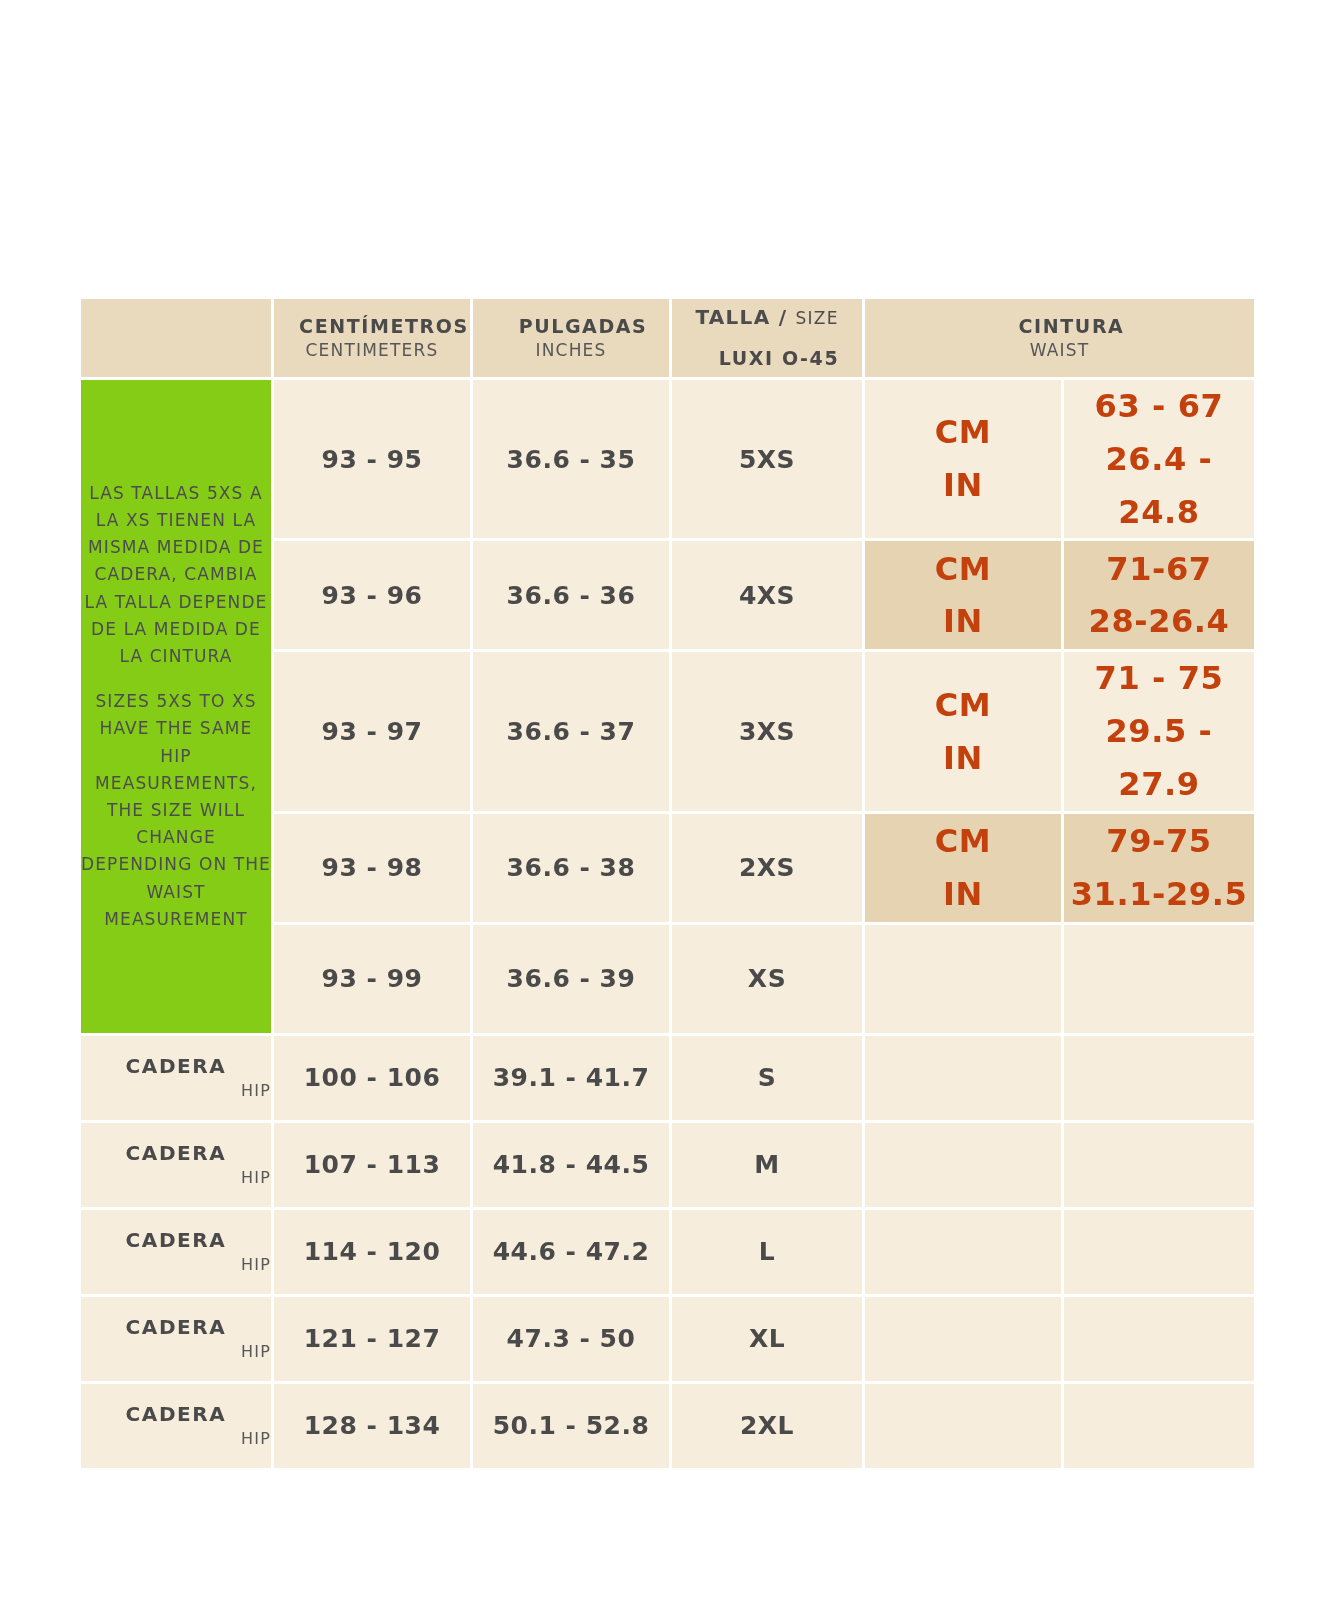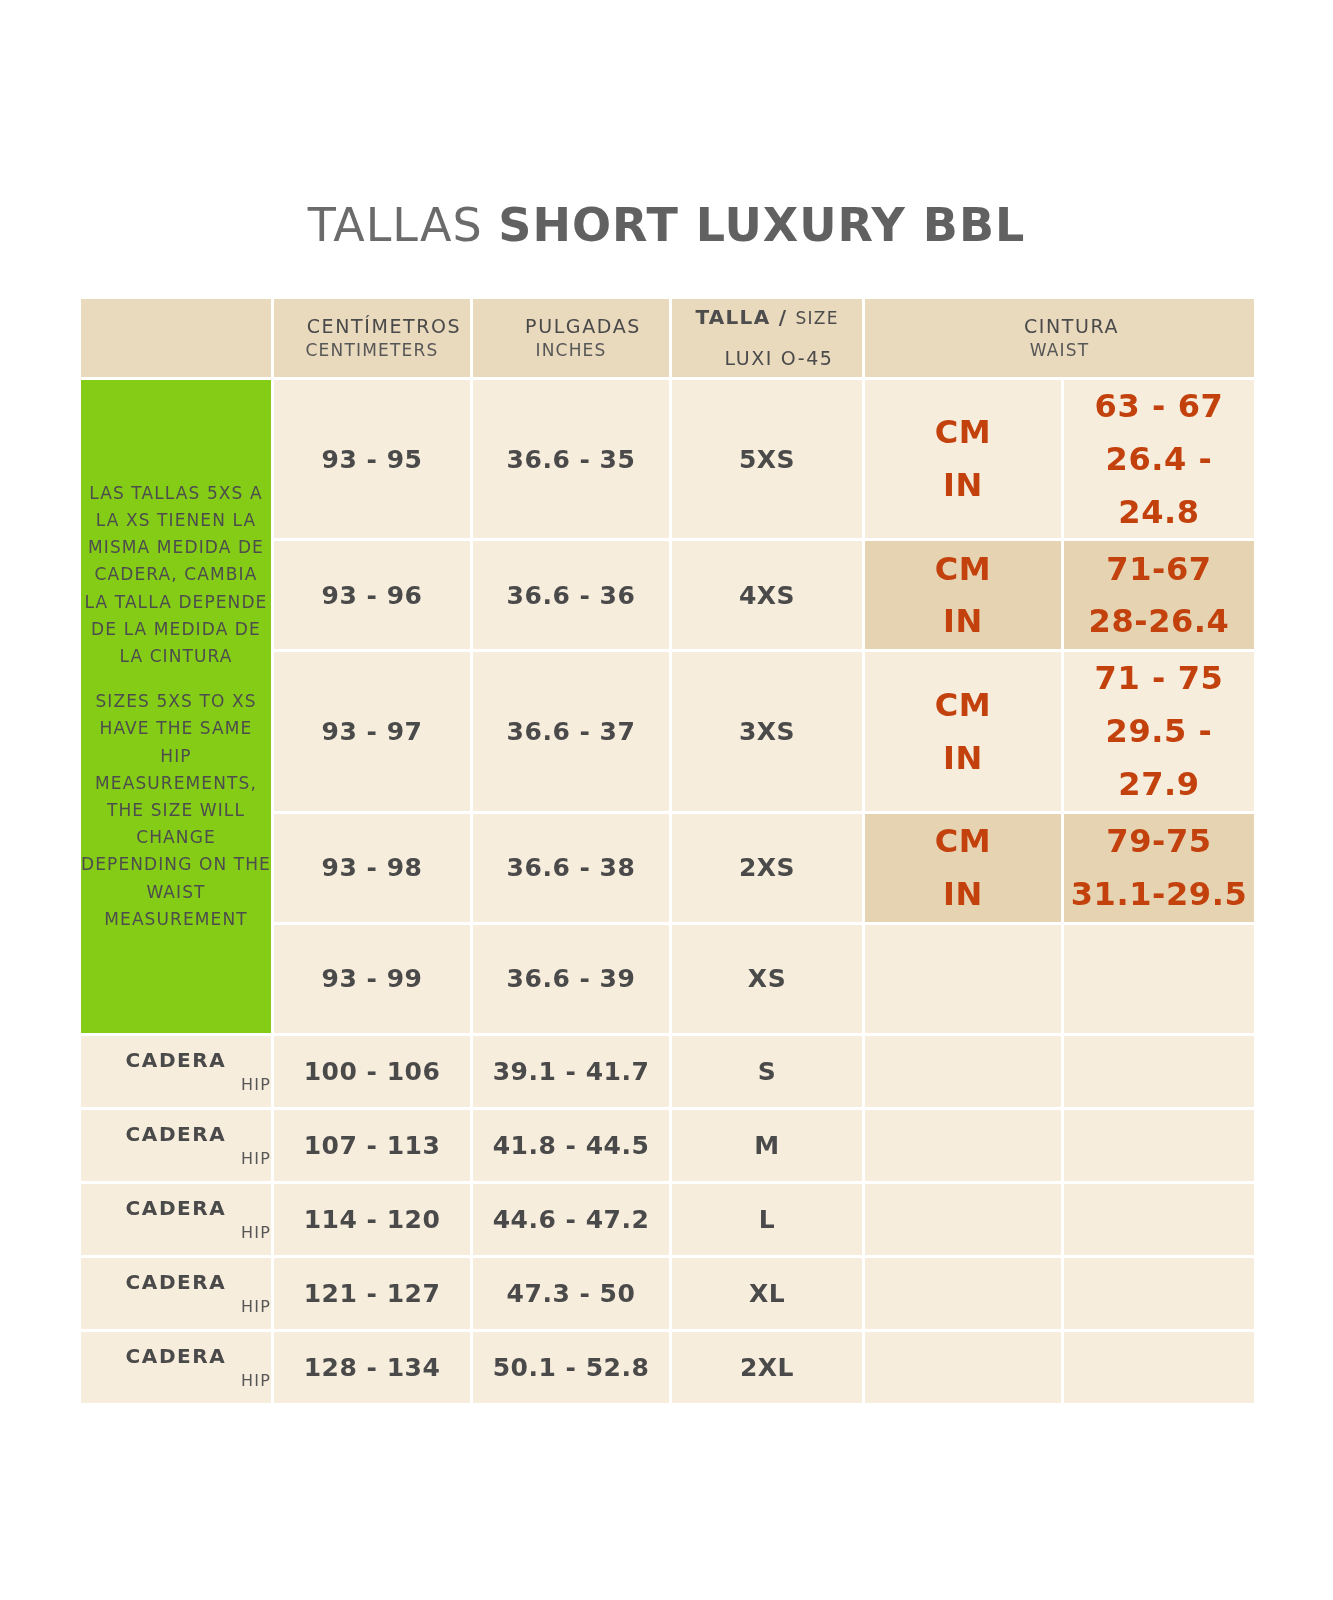--- a/index.html
+++ b/index.html
@@ -60,21 +60,21 @@
   col.c-waist  { width: 190px; }
 
   
   .hdr {
     background: #e9d9bd;
     height: 78px;
     line-height: 1.15;
   }
   .hdr .t1 {
     font-size: 19px;
-    font-weight: 400;
+    font-weight: 700;
     letter-spacing: 1.6px;
     color: #4a4a4a;
     display: block;
     padding-left: 24px;
   }
   .hdr .t2 {
     font-size: 17px;
     font-weight: 400;
     letter-spacing: 1.2px;
     color: #575757;
@@ -144,30 +144,27 @@
   .hip-cell .hip2 {
     display: block;
     font-size: 16px;
     font-weight: 400;
     letter-spacing: 1.2px;
     color: #575757;
     margin-top: 2px;
     text-align: right;
   }
   .r-xs   { height: 108px; }
-  .r-std  { height: 71px; }
+  .r-std  { height: 84px; }
 </style>
 </head>
 <body>
 
 <div class="page">
 
-  <div class="title">
-    <span class="light">TALLAS </span><span class="bold">SHORT LUXURY BBL</span>
-  </div>
 
   <table class="size-table">
     <colgroup>
       <col class="c-left">
       <col class="c-cm">
       <col class="c-in">
       <col class="c-size">
       <col class="c-unit">
       <col class="c-waist">
     </colgroup>

